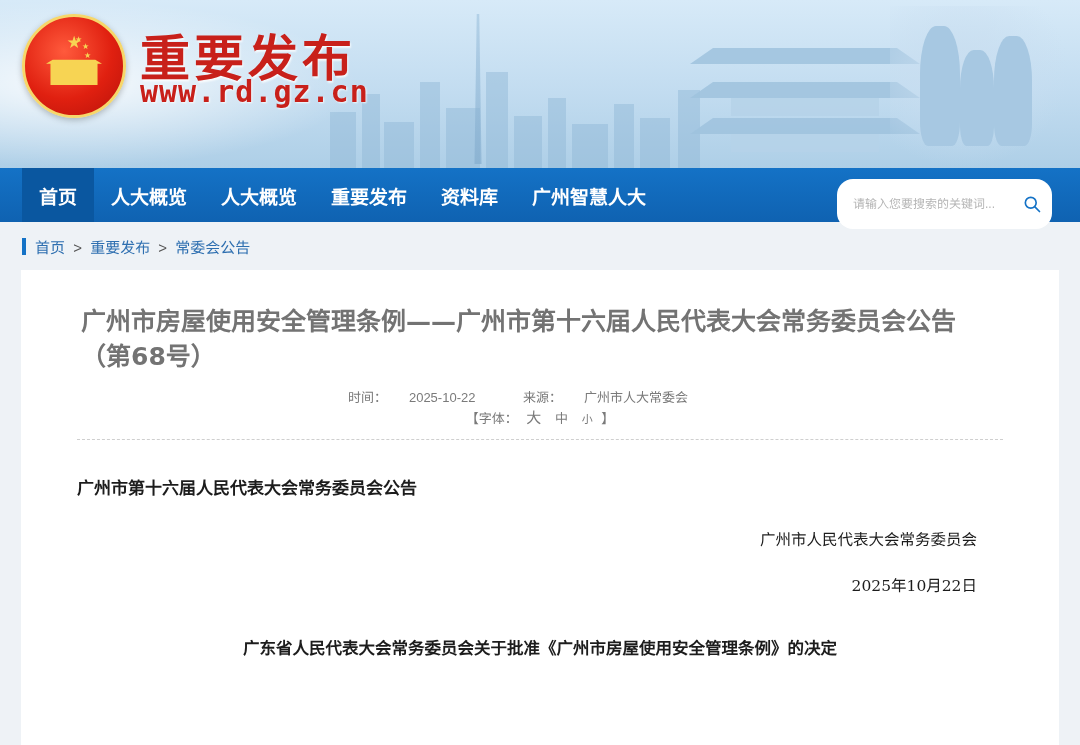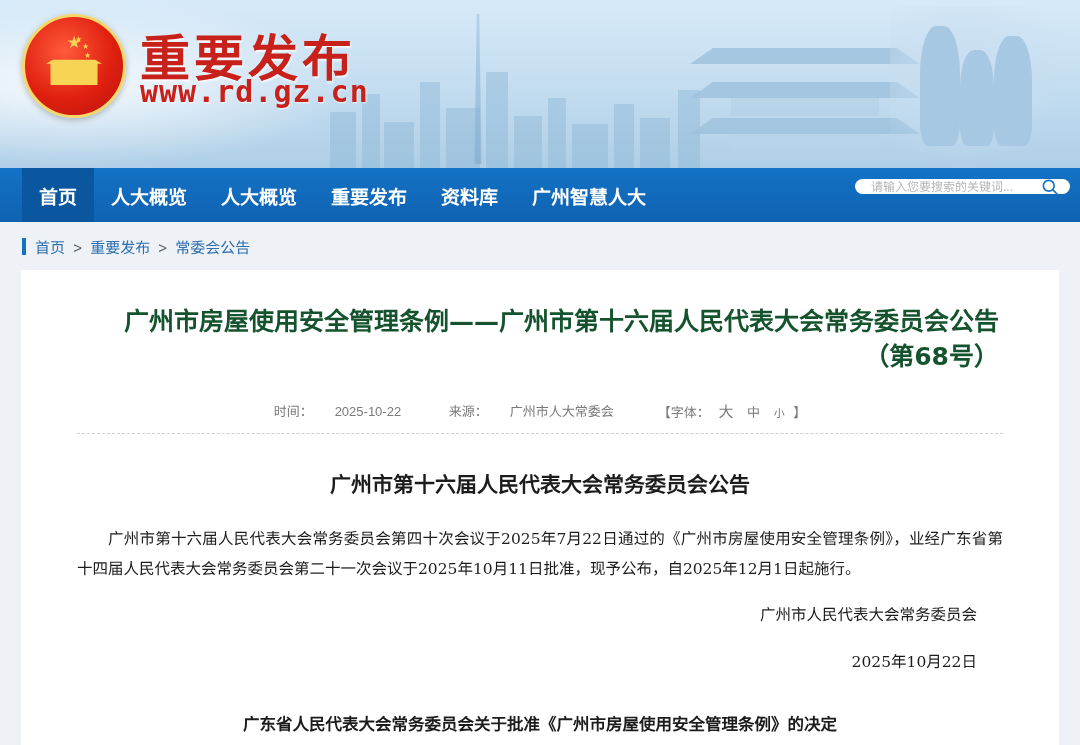--- a/index.html
+++ b/index.html
@@ -113,22 +113,22 @@
     padding: 0 17px;
     display: flex; align-items: center;
     color: #ffffff;
     font-size: 19px;
     font-weight: 700;
     white-space: nowrap;
     cursor: pointer;
   }
   .nav-item.active { background: #0a57a0; }
   .search-box {
-    position: absolute; right: 10px; top: 11px;
-    width: 215px; height: 15px;
+    position: absolute; right: 28px; top: 11px;
+    width: 215px; height: 50px;
     background: #ffffff;
     border-radius: 16px;
     display: flex; align-items: center;
     padding: 0 10px 0 14px;
   }
   .search-box input {
     flex: 1; border: none; outline: none;
     font-size: 12px; color: #333;
     font-family: "Liberation Sans", sans-serif;
     background: transparent;
@@ -157,50 +157,51 @@
     margin: 0 auto;
     width: 1038px;
     min-height: 500px;
     background: #fff;
     padding: 34px 56px 10px 56px;
   }
   .art-title {
     font-family: "DejaVu Sans", "Liberation Sans", sans-serif;
     font-size: 25px;
     font-weight: 700;
-    color: #14532d;
-    text-align: right;
+    color: #737373;
+    text-align: left;
     line-height: 1.4;
     padding: 0 4px;
   }
   .meta {
-    margin-top: 26px;
+    margin-top: 13px;
     padding-bottom: 12px;
     border-bottom: 1px dashed #cfcfcf;
     display: flex;
     align-items: center;
     justify-content: center;
     font-size: 13px;
     color: #7a7a7a;
+    flex-direction: column;
   }
   .meta .left span { margin-right: 22px; }
   .meta .right .fs { margin: 0 5px; cursor: pointer; }
   .meta .right .fs.big { font-size: 15px; }
   .meta .right .fs.mid { font-size: 13px; }
   .meta .right .fs.sml { font-size: 11px; }
 
   .body {
     margin-top: 34px;
     font-family: "DejaVu Serif", "Liberation Serif", serif;
     color: #1c1c1c;
   }
   .p-center-bold {
-    text-align: center;
+    text-align: left;
     font-weight: 700;
-    font-size: 21px;
+    font-size: 17px;
     margin: 0 0 26px 0;
   }
   .p-center {
     text-align: center;
     font-size: 15px;
     margin: 0 0 22px 0;
   }
   .p-indent {
     font-size: 15.5px;
     line-height: 1.95;
@@ -318,19 +319,18 @@
       <span>【字体：</span>
       <span class="fs big">大</span>
       <span class="fs mid">中</span>
       <span class="fs sml">小</span>
       <span>】</span>
     </div>
   </div>
 
   <div class="body">
     <p class="p-center-bold">广州市第十六届人民代表大会常务委员会公告</p>
-    <p class="p-indent">广州市第十六届人民代表大会常务委员会第四十次会议于2025年7月22日通过的《广州市房屋使用安全管理条例》，业经广东省第十四届人民代表大会常务委员会第二十一次会议于2025年10月11日批准，现予公布，自2025年12月1日起施行。</p>
     <p class="p-right">广州市人民代表大会常务委员会</p>
     <p class="p-right">2025年10月22日</p>
     <p class="p-subtitle">广东省人民代表大会常务委员会关于批准《广州市房屋使用安全管理条例》的决定</p>
 
   </div>
 </div>
 
 </body></html>

